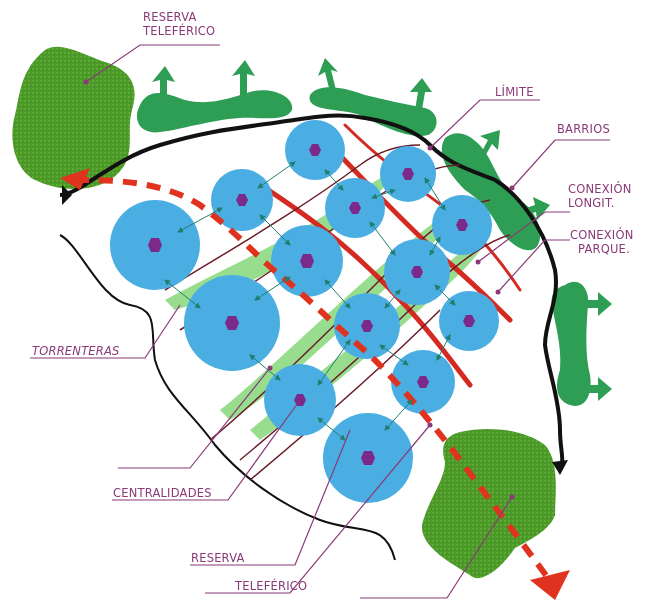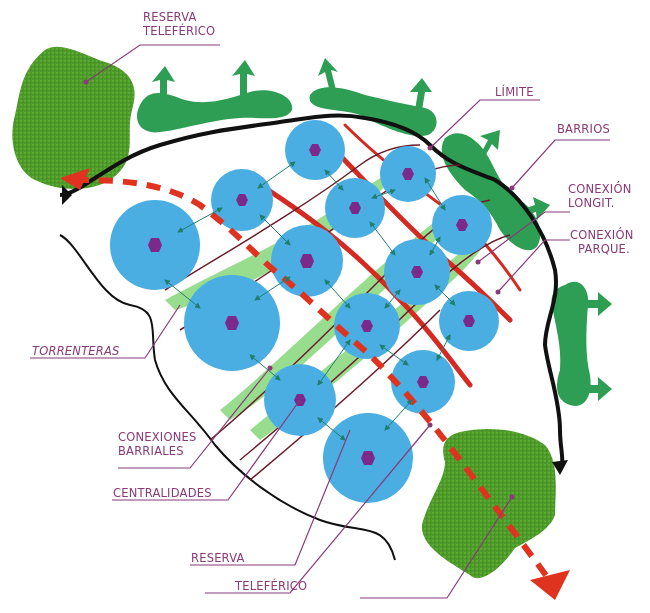--- a/index.html
+++ b/index.html
@@ -166,20 +166,16 @@
 <div class="label" style="left:557px;top:122px;">BARRIOS</div>
 <div class="label" style="left:568px;top:182px;">
   <span class="ln">CONEXIÓN</span>
   <span class="ln">LONGIT.</span>
 </div>
 <div class="label" style="left:570px;top:228px;">
   <span class="ln">CONEXIÓN</span>
   <span class="ln" style="padding-left:8px">PARQUE.</span>
 </div>
 <div class="label" style="left:32px;top:344px;font-style:italic;">TORRENTERAS</div>
-<div class="label" style="left:118px;top:430px;">
-  <span class="ln">CONEXIONES</span>
-  <span class="ln">BARRIALES</span>
-</div>
 <div class="label" style="left:113px;top:486px;">CENTRALIDADES</div>
 <div class="label" style="left:191px;top:551px;">RESERVA</div>
 <div class="label" style="left:207px;top:579px;margin-left:28px;">TELEFÉRICO</div>
 </div>
 
 </body></html>

